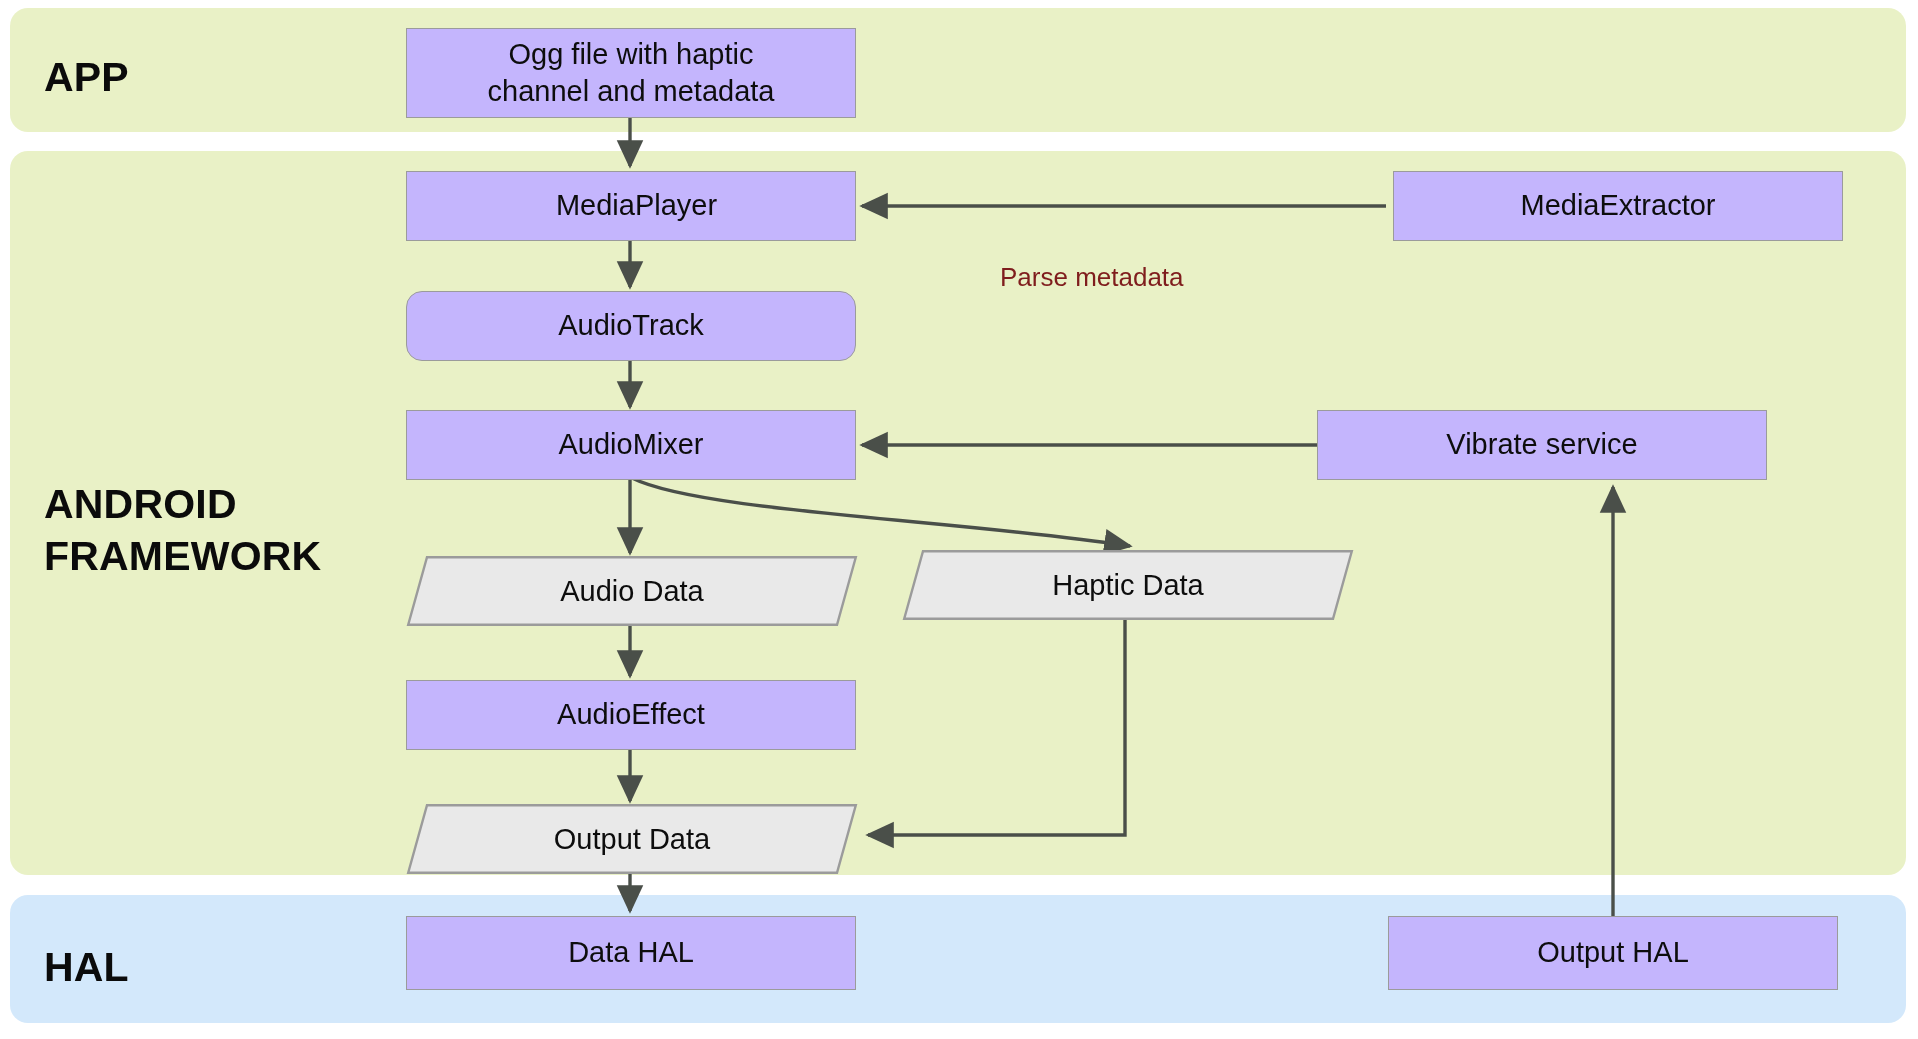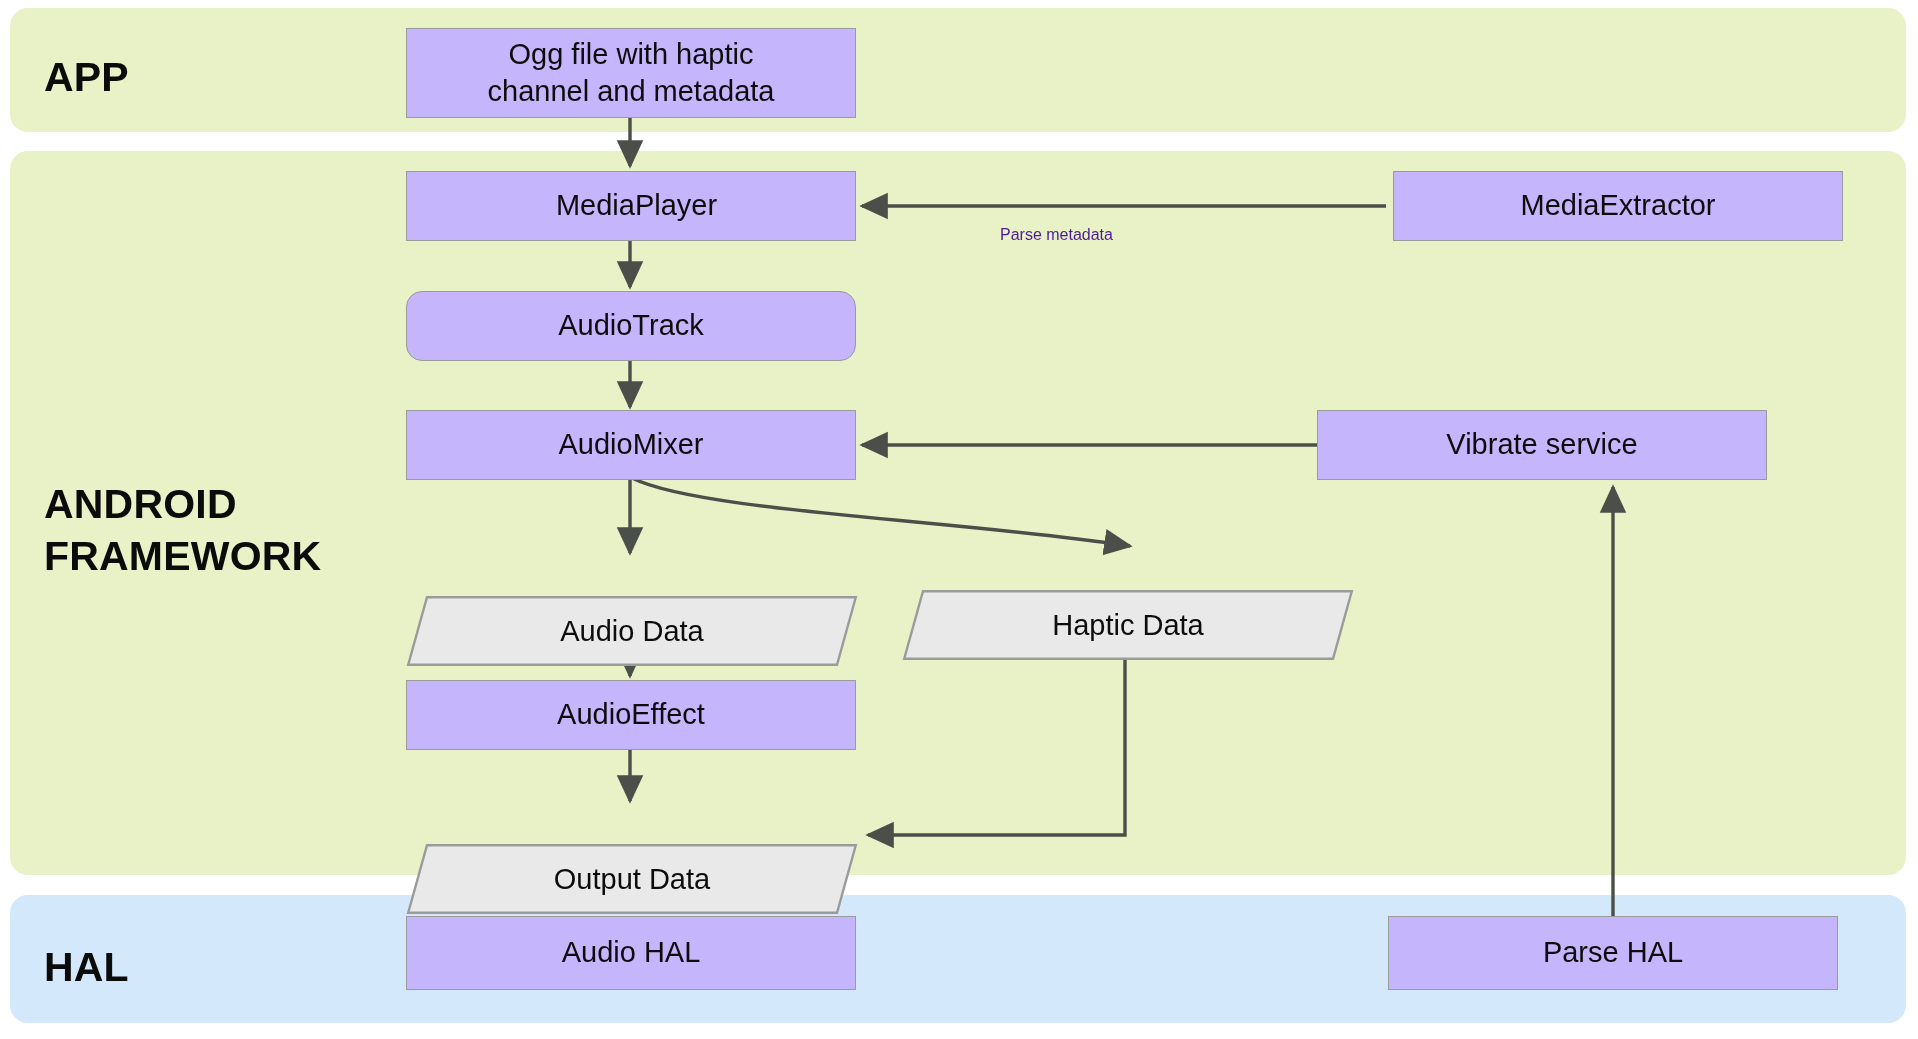--- a/index.html
+++ b/index.html
@@ -40,21 +40,20 @@
     justify-content: center;
     text-align: center;
     color: #0d0d0d;
     font-size: 29px;
     line-height: 1.28;
     white-space: pre-line;
     padding: 0 10px;
   }
   .para-wrap {
     position: absolute;
-    margin-top: 40px;
   }
   .para-wrap svg {
     position: absolute;
     left: 0;
     top: 0;
     overflow: visible;
   }
   .para-label {
     position: absolute;
     left: 0;
@@ -72,23 +71,24 @@
   #edges {
     position: absolute;
     left: 0;
     top: 0;
     width: 1918px;
     height: 1039px;
     pointer-events: none;
   }
   .edge-label {
     position: absolute;
-    font-size: 16px;
-    color: #4c1d95;
+    font-size: 26px;
+    color: #7f1d1d;
     white-space: nowrap;
+    margin-top: 36px;
   }
 </style>
 </head>
 <body>
 
 <div id="canvas">
 
   <div class="band" style="left:10px; top:8px; width:1896px; height:124px; background:#e9f1c6;"></div>
   <div class="band" style="left:10px; top:151px; width:1896px; height:724px; background:#e9f1c6;"></div>
   <div class="band" style="left:10px; top:895px; width:1896px; height:128px; background:#d3e8fb;"></div>
@@ -163,17 +163,17 @@
 
   <div class="node" style="left:406px; top:680px; width:450px; height:70px;">AudioEffect</div>
 
   <div class="para-wrap" style="left:407px; top:804px; width:450px; height:70px;">
     <svg width="450" height="70" viewBox="0 0 450 70" xmlns="http://www.w3.org/2000/svg">
       <polygon points="20,1.2 448.8,1.2 430,68.8 1.2,68.8" fill="#e9e9e9" stroke="#9b9b9b" stroke-width="2.4"></polygon>
     </svg>
     <div class="para-label">Output Data</div>
   </div>
 
-  <div class="node" style="left:406px; top:916px; width:450px; height:74px;">Audio HAL</div>
+  <div class="node" style="left:406px; top:916px; width:450px; height:74px;">Data HAL</div>
 
-  <div class="node" style="left:1388px; top:916px; width:450px; height:74px;">Parse HAL</div>
+  <div class="node" style="left:1388px; top:916px; width:450px; height:74px;">Output HAL</div>
 
 </div>
 
 </body></html>

